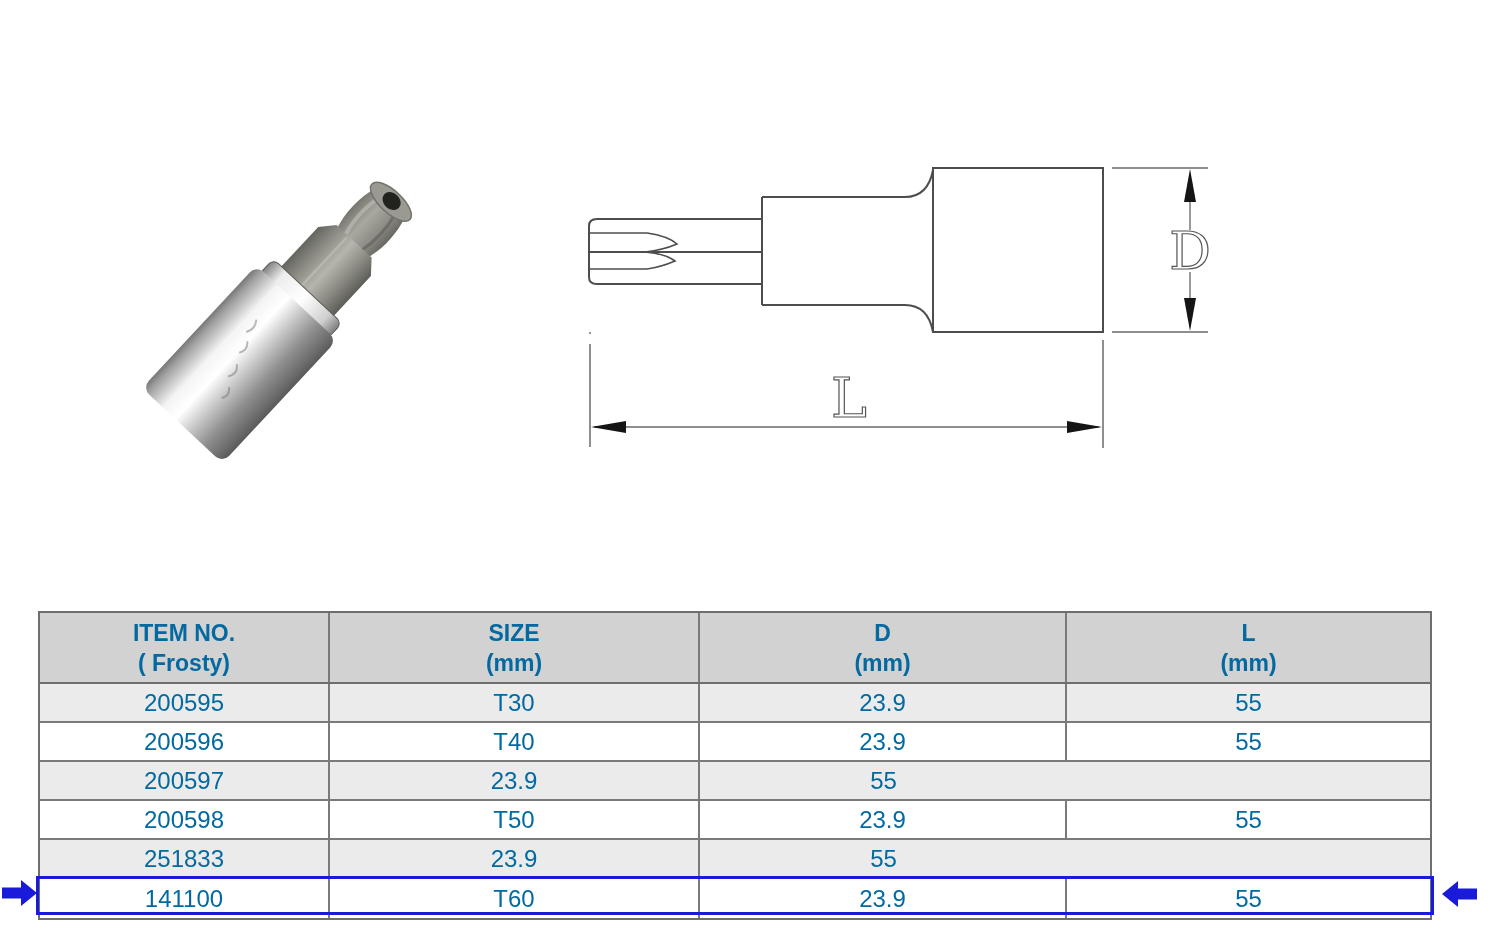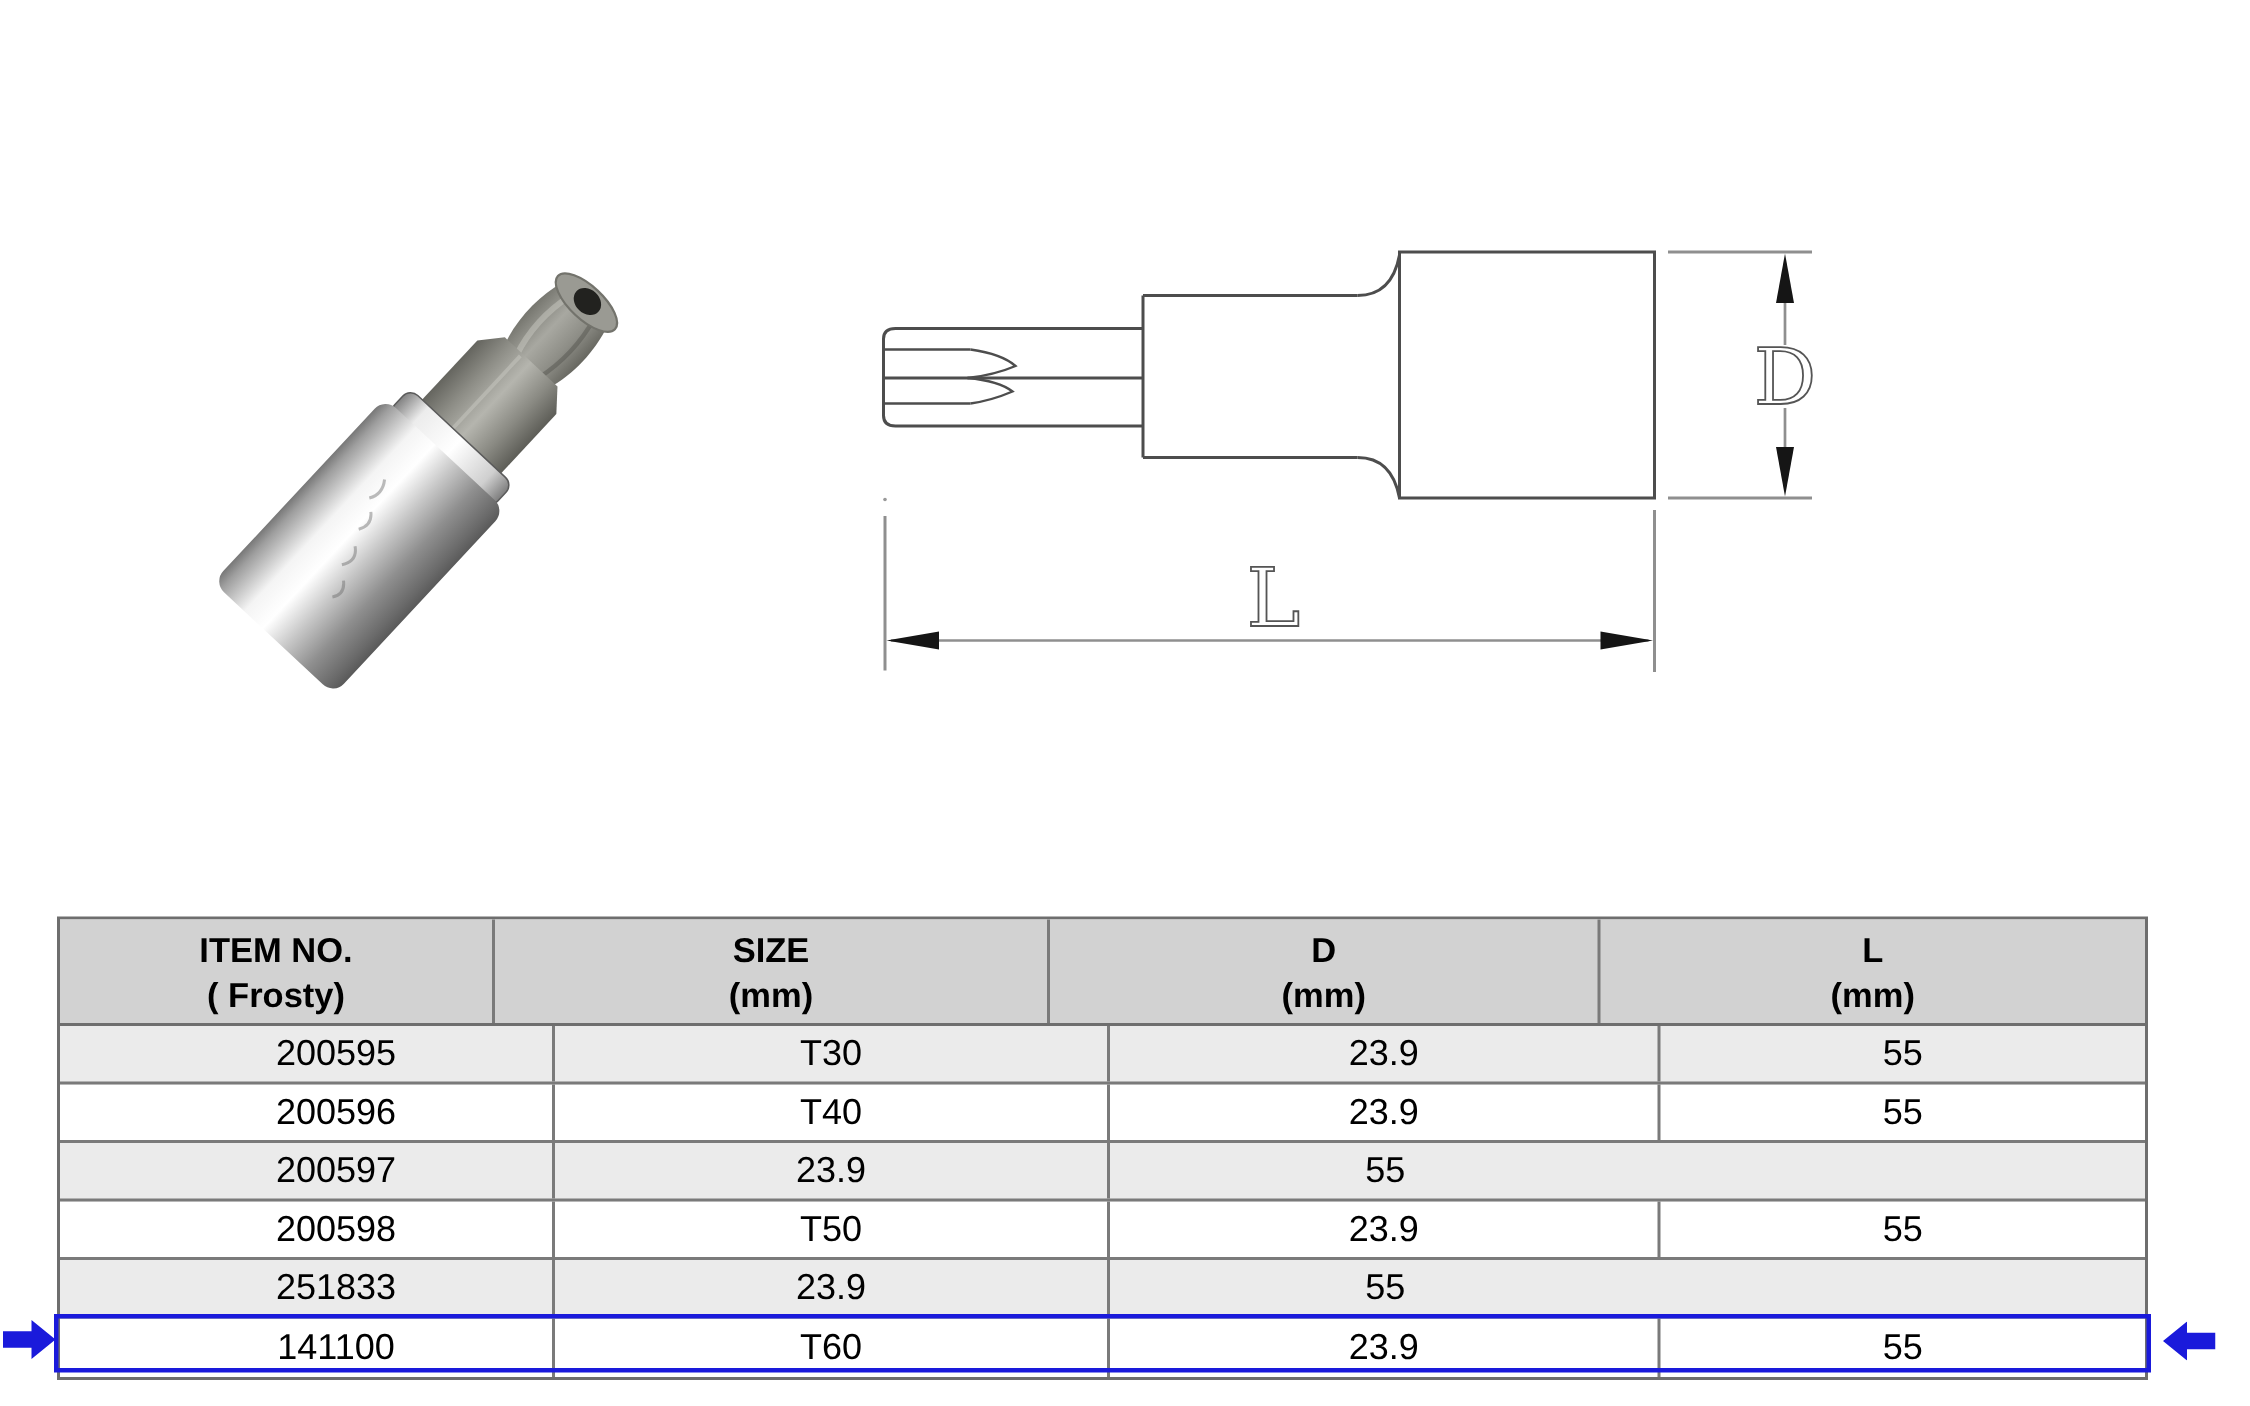--- a/index.html
+++ b/index.html
@@ -3,25 +3,25 @@
 <meta charset="utf-8">
 <style>
   * { margin:0; padding:0; box-sizing:border-box; }
   html,body { width:1500px; height:937px; background:#ffffff; font-family:"Liberation Sans", sans-serif; }
   .page { position:relative; width:1500px; height:937px; background:#fff; overflow:hidden; }
 
   .photo-wrap { position:absolute; left:120px; top:140px; width:340px; height:330px; }
   .drawing-wrap { position:absolute; left:560px; top:140px; width:680px; height:330px; }
 
   
-  .spec-table { position:absolute; left:38px; top:611px; width:1394px; border:2px solid #6e6e6e; background:#fff; color:#000000; }
+  .spec-table { position:absolute; left:38px; top:611px; width:1394px; border:2px solid #6e6e6e; background:#fff; color:#0369a1; }
   .thead { display:grid; grid-template-columns:290px 370px 367px 1fr; height:71px; background:#d2d2d2; border-bottom:2px solid #6e6e6e; }
   .th { display:flex; flex-direction:column; align-items:center; justify-content:center; font-weight:bold; font-size:23px; line-height:30px; border-right:2px solid #7a7a7a; }
   .th:last-child { border-right:none; }
-  .trow { display:grid; grid-template-columns:290px 370px 367px 1fr; height:39px; border-bottom:2px solid #7a7a7a;padding-left:40px; }
+  .trow { display:grid; grid-template-columns:290px 370px 367px 1fr; height:39px; border-bottom:2px solid #7a7a7a; }
   .trow:last-child { border-bottom:none; }
   .trow.alt { background:#ebebeb; }
   .td { display:flex; align-items:center; justify-content:center; font-size:24px; border-right:2px solid #7a7a7a; }
   .td:last-child { border-right:none; }
 
   
   .highlight-box { position:absolute; left:36px; top:876px; width:1398px; height:39px; border:3px solid #1a1adb; pointer-events:none; }
 
   .pointer { position:absolute; width:36px; height:26px; }
   .pointer.left  { left:2px;    top:880px; }

